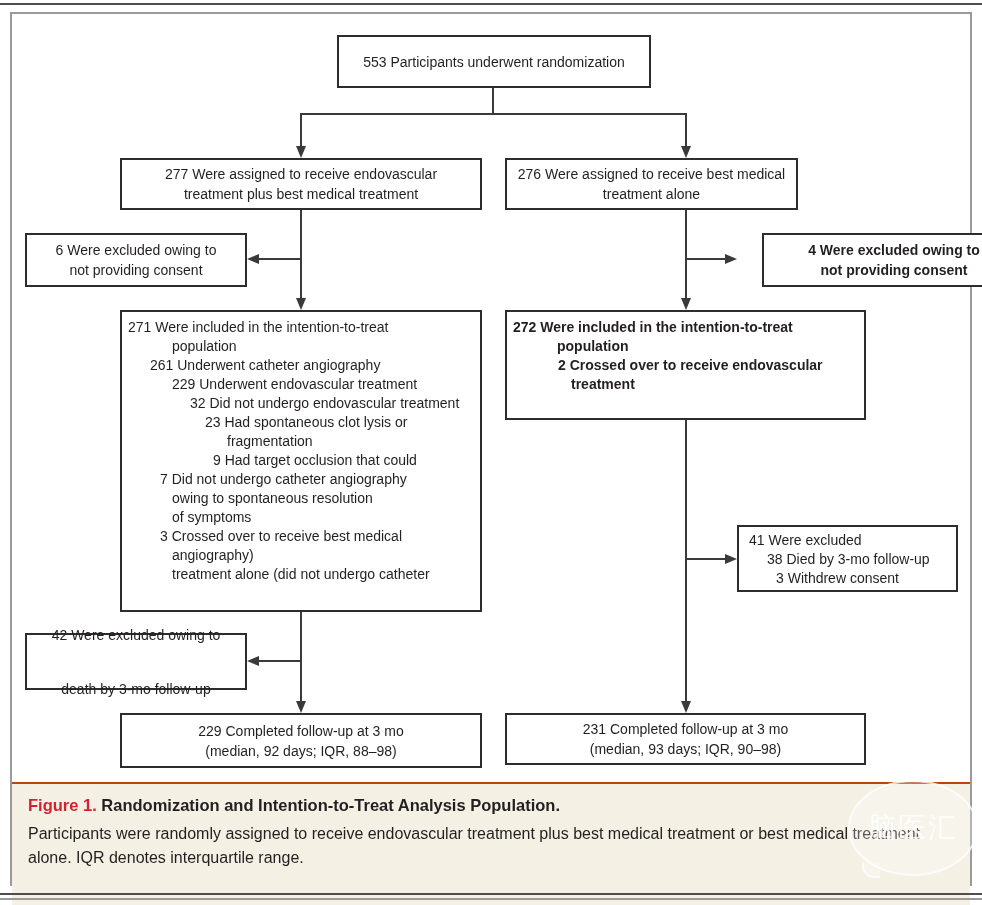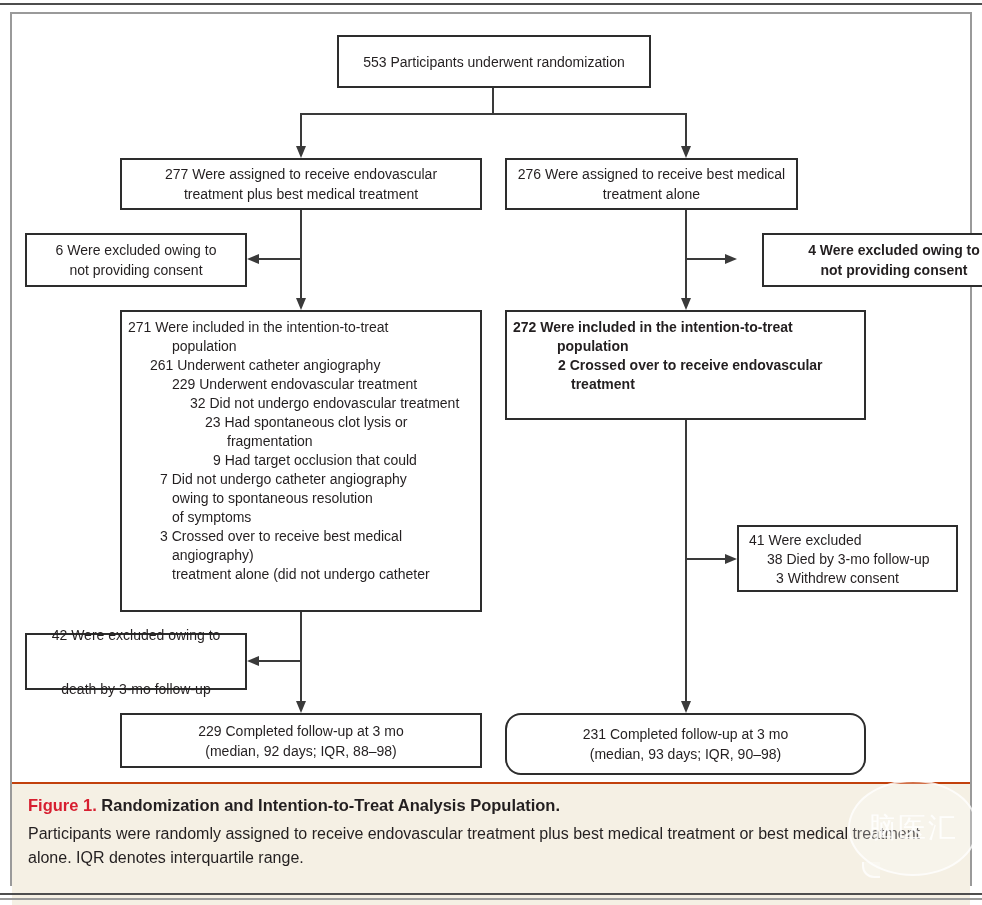--- a/index.html
+++ b/index.html
@@ -33,21 +33,21 @@
   #box-randomization{left:337px;top:35px;width:314px;height:53px;}
   #box-assign-endovascular{left:120px;top:158px;width:362px;height:52px;}
   #box-assign-medical{left:505px;top:158px;width:293px;height:52px;}
   #box-excluded-consent-left{left:25px;top:233px;width:222px;height:54px;}
   #box-excluded-consent-right{left:762px;top:233px;width:264px;height:54px;font-weight:bold;}
   #box-itt-endovascular{left:120px;top:310px;width:362px;height:302px;}
   #box-itt-medical{left:505px;top:310px;width:361px;height:110px;font-weight:bold;}
   #box-excluded-died{left:737px;top:525px;width:221px;height:67px;padding:4px 0 0 10px;}
   #box-excluded-death-left{left:25px;top:633px;width:222px;height:57px;gap:34px;}
   #box-completed-endovascular{left:120px;top:713px;width:362px;height:55px;}
-  #box-completed-medical{left:505px;top:713px;width:361px;height:62px;border-radius:16px;}
+  #box-completed-medical{left:505px;top:713px;width:361px;height:52px;}
   
   .line{position:absolute;background:var(--connector,#3a3a3a);}
   .arrow{position:absolute;width:0;height:0;}
   .arrow-down{border-left:5px solid transparent;border-right:5px solid transparent;border-top:12px solid var(--connector,#3a3a3a);}
   .arrow-left{border-top:5px solid transparent;border-bottom:5px solid transparent;border-right:12px solid var(--connector,#3a3a3a);}
   .arrow-right{border-top:5px solid transparent;border-bottom:5px solid transparent;border-left:12px solid var(--connector,#3a3a3a);}
   
   .caption{
     position:absolute;left:12px;top:782px;width:958px;height:128px;
     box-sizing:border-box;

